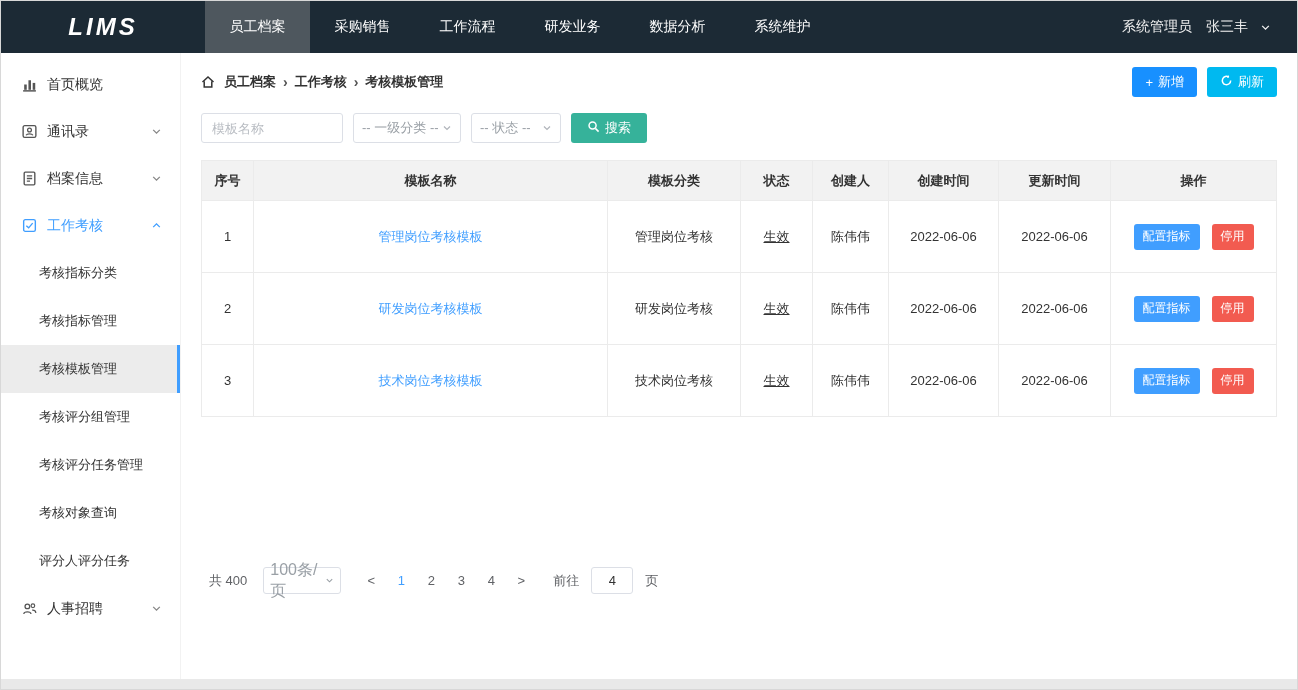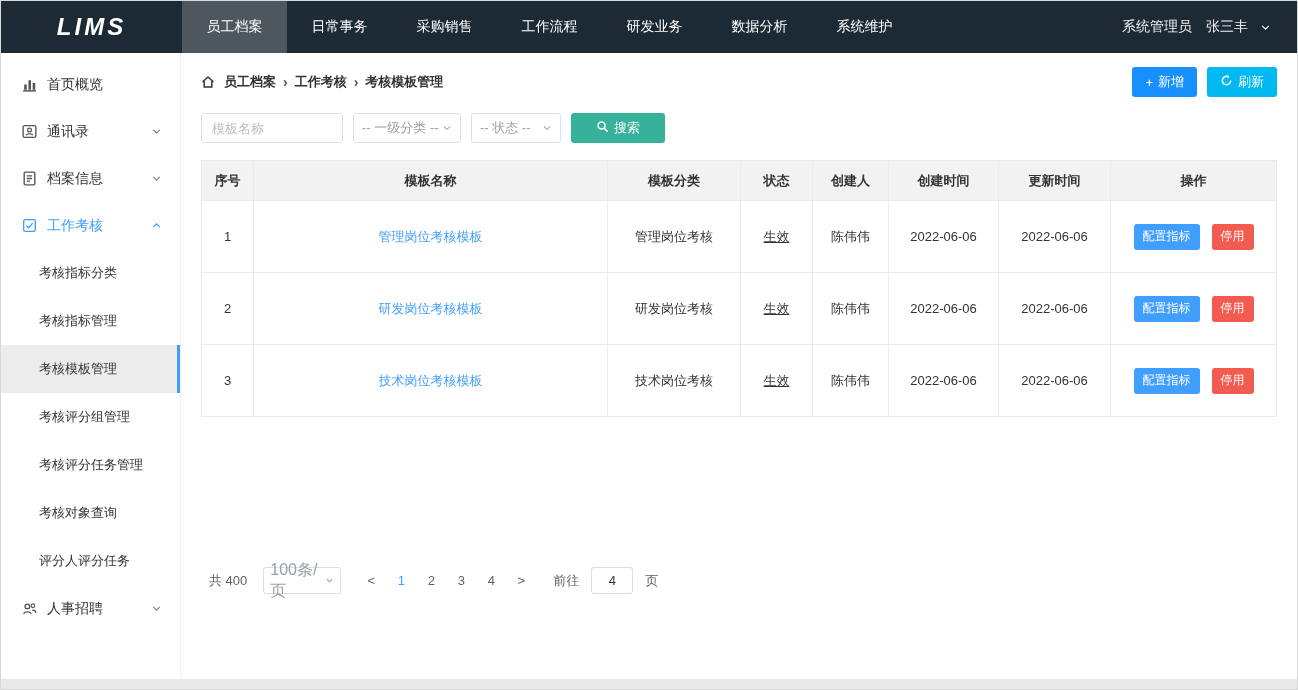--- a/index.html
+++ b/index.html
@@ -2,21 +2,21 @@
 <html><head>
 <meta charset="utf-8">
 <style>
   * { box-sizing: border-box; margin: 0; padding: 0; }
   html,body { width:1298px; height:690px; overflow:hidden; }
   body { font-family:"Liberation Sans","DejaVu Sans",sans-serif; background:#e9e9e9; color:#333; font-size:13px; }
   .page { width:1298px; height:690px; border:1px solid #d8d8d8; background:#e9e9e9; }
 
   
   .topbar { height:52px; background:#1c2a35; display:flex; align-items:stretch; }
-  .logo { width:181px; display:flex; align-items:center; justify-content:center; color:#fff; font-size:24px; font-weight:bold; letter-spacing:3px; font-style:italic; }
+  .logo { width:204px; display:flex; align-items:center; justify-content:center; color:#fff; font-size:24px; font-weight:bold; letter-spacing:3px; font-style:italic; }
   .tabs { display:flex; align-items:stretch; flex:1; }
   .tab { width:105px; display:flex; align-items:center; justify-content:center; color:#fff; font-size:14px; cursor:pointer; }
   .tab.active { background:#4e575e; }
   .userarea { display:flex; align-items:center; gap:14px; padding-right:26px; color:#f0f0f0; font-size:14px; }
   .username { display:flex; align-items:center; gap:12px; }
   .chev { display:inline-flex; }
 
   
   .layout { display:flex; height:626px; background:#fff;border-radius:12px; }
   .sidebar { width:180px; background:#fff; border-right:1px solid #f2f2f2; padding-top:8px; flex-shrink:0; }
@@ -33,21 +33,21 @@
   
   .content { flex:1; background:#fff; padding:0 20px; overflow:hidden; }
   .crumb-row { height:58px; display:flex; align-items:center; justify-content:space-between; }
   .breadcrumb { display:flex; align-items:center; gap:7px; font-size:13px; color:#333; font-weight:bold; }
   .breadcrumb .bc-sep::after { content:"\203A"; color:#555; font-weight:bold; font-size:14px; }
   .bc-home { display:inline-flex; color:#333; margin-right:2px; }
   .crumb-actions { display:flex; gap:10px; }
   .btn { display:inline-flex; align-items:center; gap:5px; height:30px; padding:0 13px; border:none; border-radius:3px; color:#fff; font-size:13px; cursor:pointer; font-family:inherit; }
   .btn-add { background:#1890ff; }
   .btn-refresh { background:#00b9f0; }
-  .btn-search { background:#36b29a; padding:0 25px; }
+  .btn-search { background:#36b29a; padding:0 16px; }
 
   
   .filter-row { display:flex; align-items:center; gap:10px; margin-top:2px; }
   .f-input { width:142px; height:30px; border:1px solid #dcdfe6; border-radius:3px; padding:0 10px; font-size:13px; font-family:inherit; color:#333; }
   .f-input::placeholder { color:#b8bcc2; }
   .f-select { height:30px; border:1px solid #dcdfe6; border-radius:3px; padding:8px 8px; display:flex; align-items:center; justify-content:space-between; color:#9aa0a6; font-size:13px; cursor:pointer; background:#fff; }
   .f-select.cat { width:108px; }
   .f-select.status { width:90px; }
   .f-select .chev { color:#b0b4ba; }
 
@@ -75,21 +75,20 @@
 </style>
 </head>
 <body>
 
 <div class="page">
 
   <header class="topbar">
     <div class="logo">LIMS</div>
     <nav class="tabs">
       <div class="tab active">员工档案</div>
-      <div class="tab">日常事务</div>
       <div class="tab">采购销售</div>
       <div class="tab">工作流程</div>
       <div class="tab">研发业务</div>
       <div class="tab">数据分析</div>
       <div class="tab">系统维护</div>
     </nav>
     <div class="userarea">
       <span>系统管理员</span>
       <span class="username">
         <span>张三丰</span>

